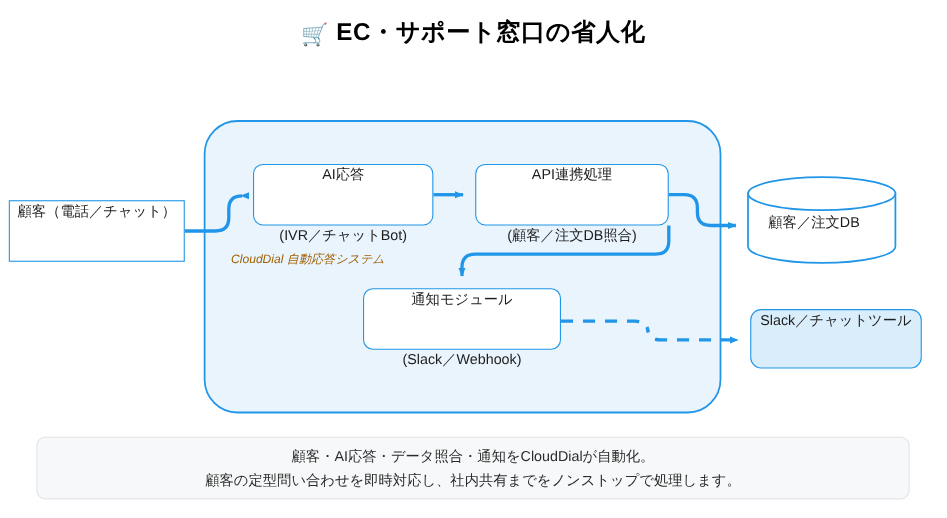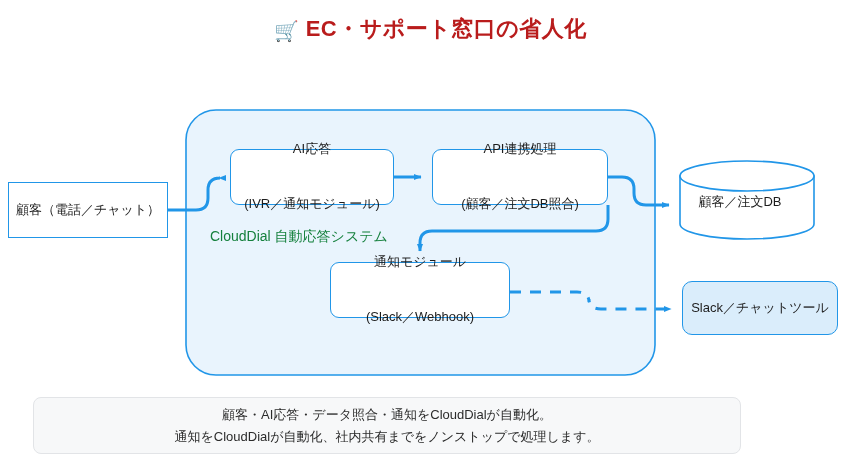--- a/index.html
+++ b/index.html
@@ -13,34 +13,34 @@
     position:relative;
   }
   #stage{position:absolute;left:0;top:0;width:861px;height:471px;}
 
   
   .title{
     position:absolute;left:0;top:14px;width:861px;
     text-align:center;
     font-size:22px;font-weight:bold;
     letter-spacing:.5px;
-    color:#b91c1c;
+    color:#000000;
     white-space:nowrap;
   }
   .title .emoji{font-size:20px;margin-right:6px;vertical-align:-2px;}
 
   
   #edges{position:absolute;left:0;top:0;width:861px;height:471px;}
 
   
   .node{
     position:absolute;
     box-sizing:border-box;
     display:flex;flex-direction:column;
-    align-items:center;justify-content:center;
+    align-items:center;justify-content:space-between;
     text-align:center;
     border:1.6px solid #2196e8;
     border-radius:9px;
     background:#ffffff;
     font-size:13px;
     line-height:1.45;
     color:#1d1d1d;
     gap:36px;
   }
   .node .l2{display:block;}
@@ -48,32 +48,32 @@
   #node-customer{left:8px;top:182px;width:160px;height:56px;border-radius:0;}
   #node-ai{left:230px;top:149px;width:164px;height:56px;}
   #node-api{left:432px;top:149px;width:176px;height:56px;}
   #node-notify{left:330px;top:262px;width:180px;height:56px;}
   #node-slack{left:682px;top:281px;width:156px;height:54px;
     background:#daedfb;border-radius:10px;}
 
   
   .group-label{
     position:absolute;left:210px;top:228px;
-    font-size:14px;color:#15803d;white-space:nowrap;
+    font-size:11px;color:#a16207;white-space:nowrap;font-style:italic;
   }
 
   
   .db-label{
     position:absolute;left:680px;top:193px;width:120px;
     text-align:center;font-size:13px;color:#1d1d1d;white-space:nowrap;
   }
 
   
   #footer{
-    position:absolute;left:33px;top:397px;width:708px;height:57px;
+    position:absolute;left:33px;top:397px;width:794px;height:57px;
     box-sizing:border-box;
     background:#f7f8f9;
     border:1px solid #e2e4e7;
     border-radius:8px;
     display:flex;flex-direction:column;
     align-items:center;justify-content:center;
     font-size:13px;line-height:1.65;color:#2b2b2b;
   }
   #footer span{display:block;white-space:nowrap;}
 </style>
@@ -112,37 +112,37 @@
   </svg>
 
   <div class="group-label">CloudDial 自動応答システム</div>
 
   <div class="node" id="node-customer">
     <span>顧客（電話／チャット）</span>
   </div>
 
   <div class="node" id="node-ai">
     <span>AI応答</span>
-    <span class="l2">(IVR／通知モジュール)</span>
+    <span class="l2">(IVR／チャットBot)</span>
   </div>
 
   <div class="node" id="node-notify">
     <span>通知モジュール</span>
     <span class="l2">(Slack／Webhook)</span>
   </div>
 
   <div class="node" id="node-api">
     <span>API連携処理</span>
     <span class="l2">(顧客／注文DB照合)</span>
   </div>
 
   <div class="db-label">顧客／注文DB</div>
 
   <div class="node" id="node-slack">
     <span>Slack／チャットツール</span>
   </div>
 
   <div id="footer">
     <span>顧客・AI応答・データ照合・通知をCloudDialが自動化。</span>
-    <span>通知をCloudDialが自動化、社内共有までをノンストップで処理します。</span>
+    <span>顧客の定型問い合わせを即時対応し、社内共有までをノンストップで処理します。</span>
   </div>
 
 </div>
 
 </body></html>

